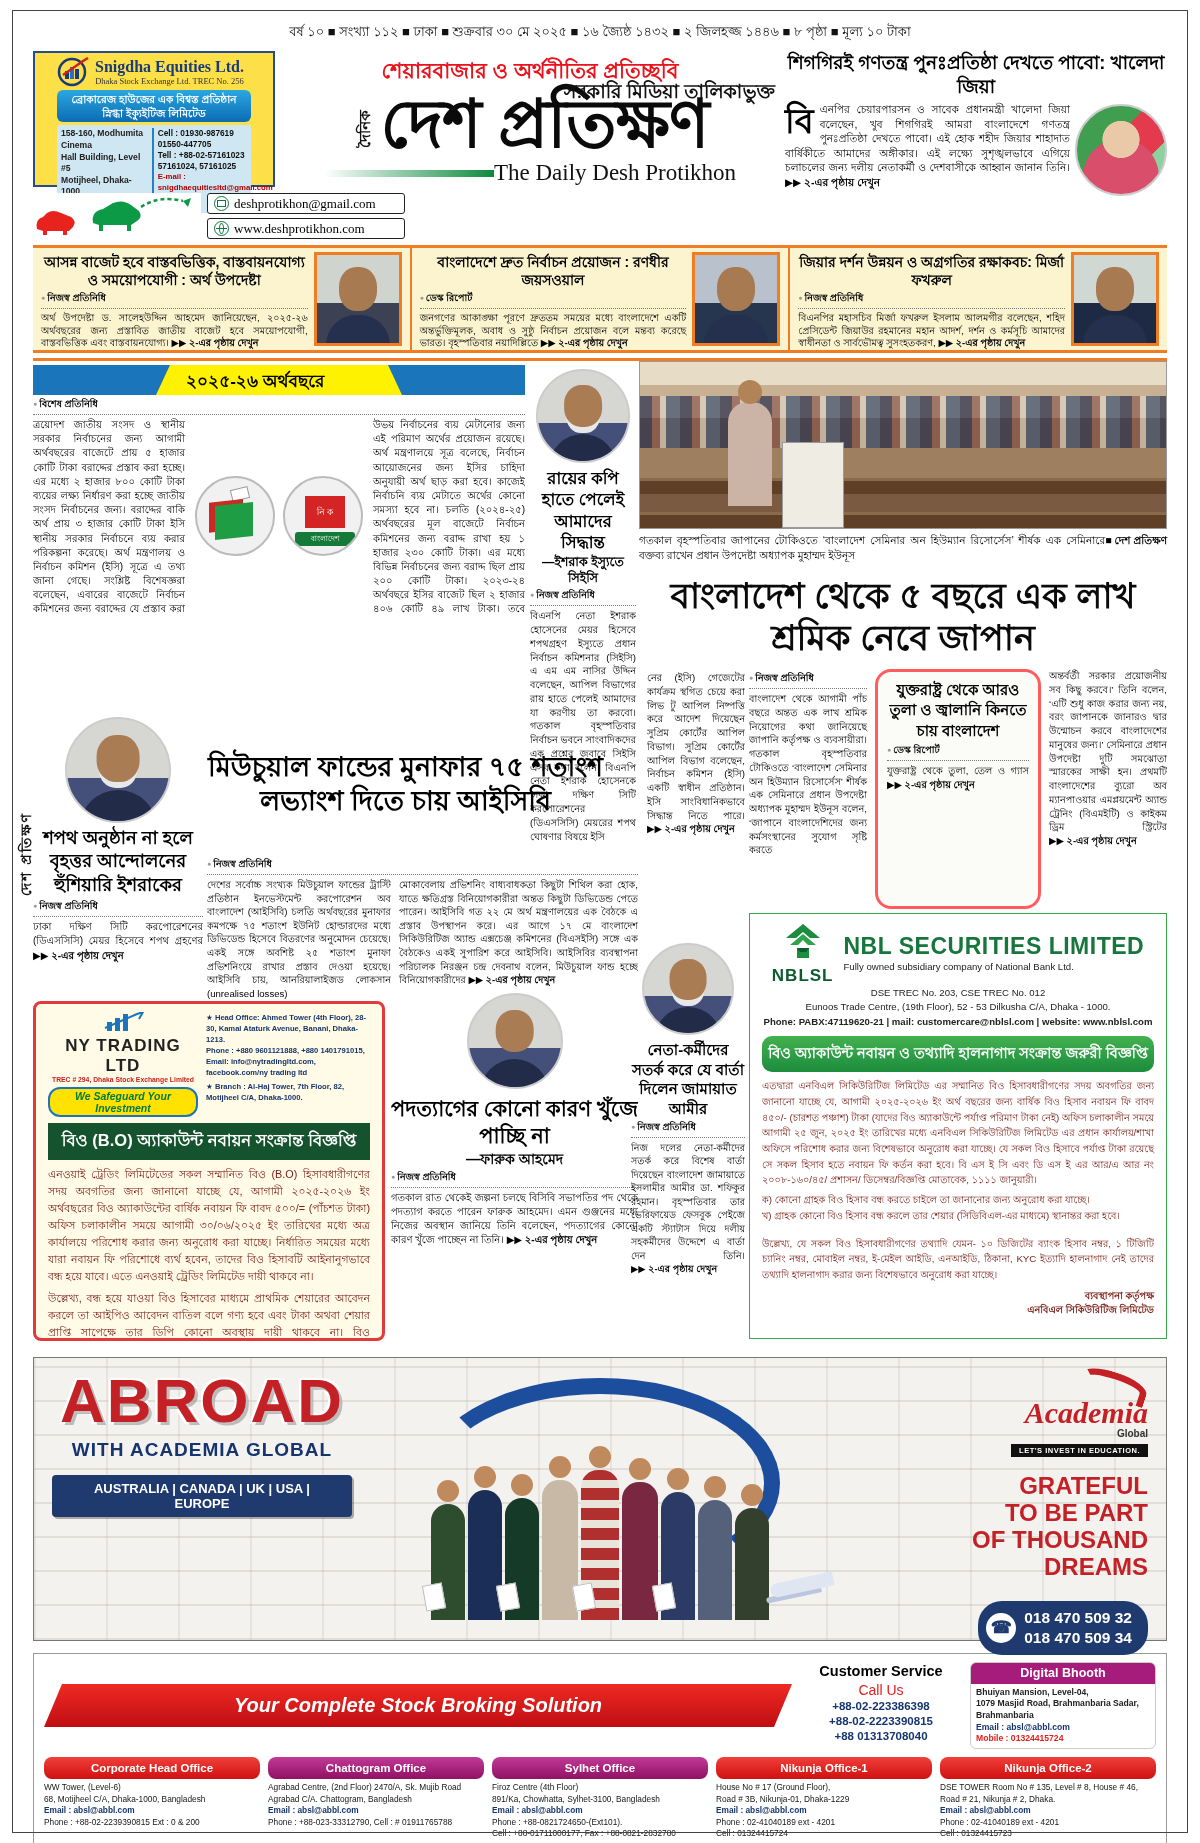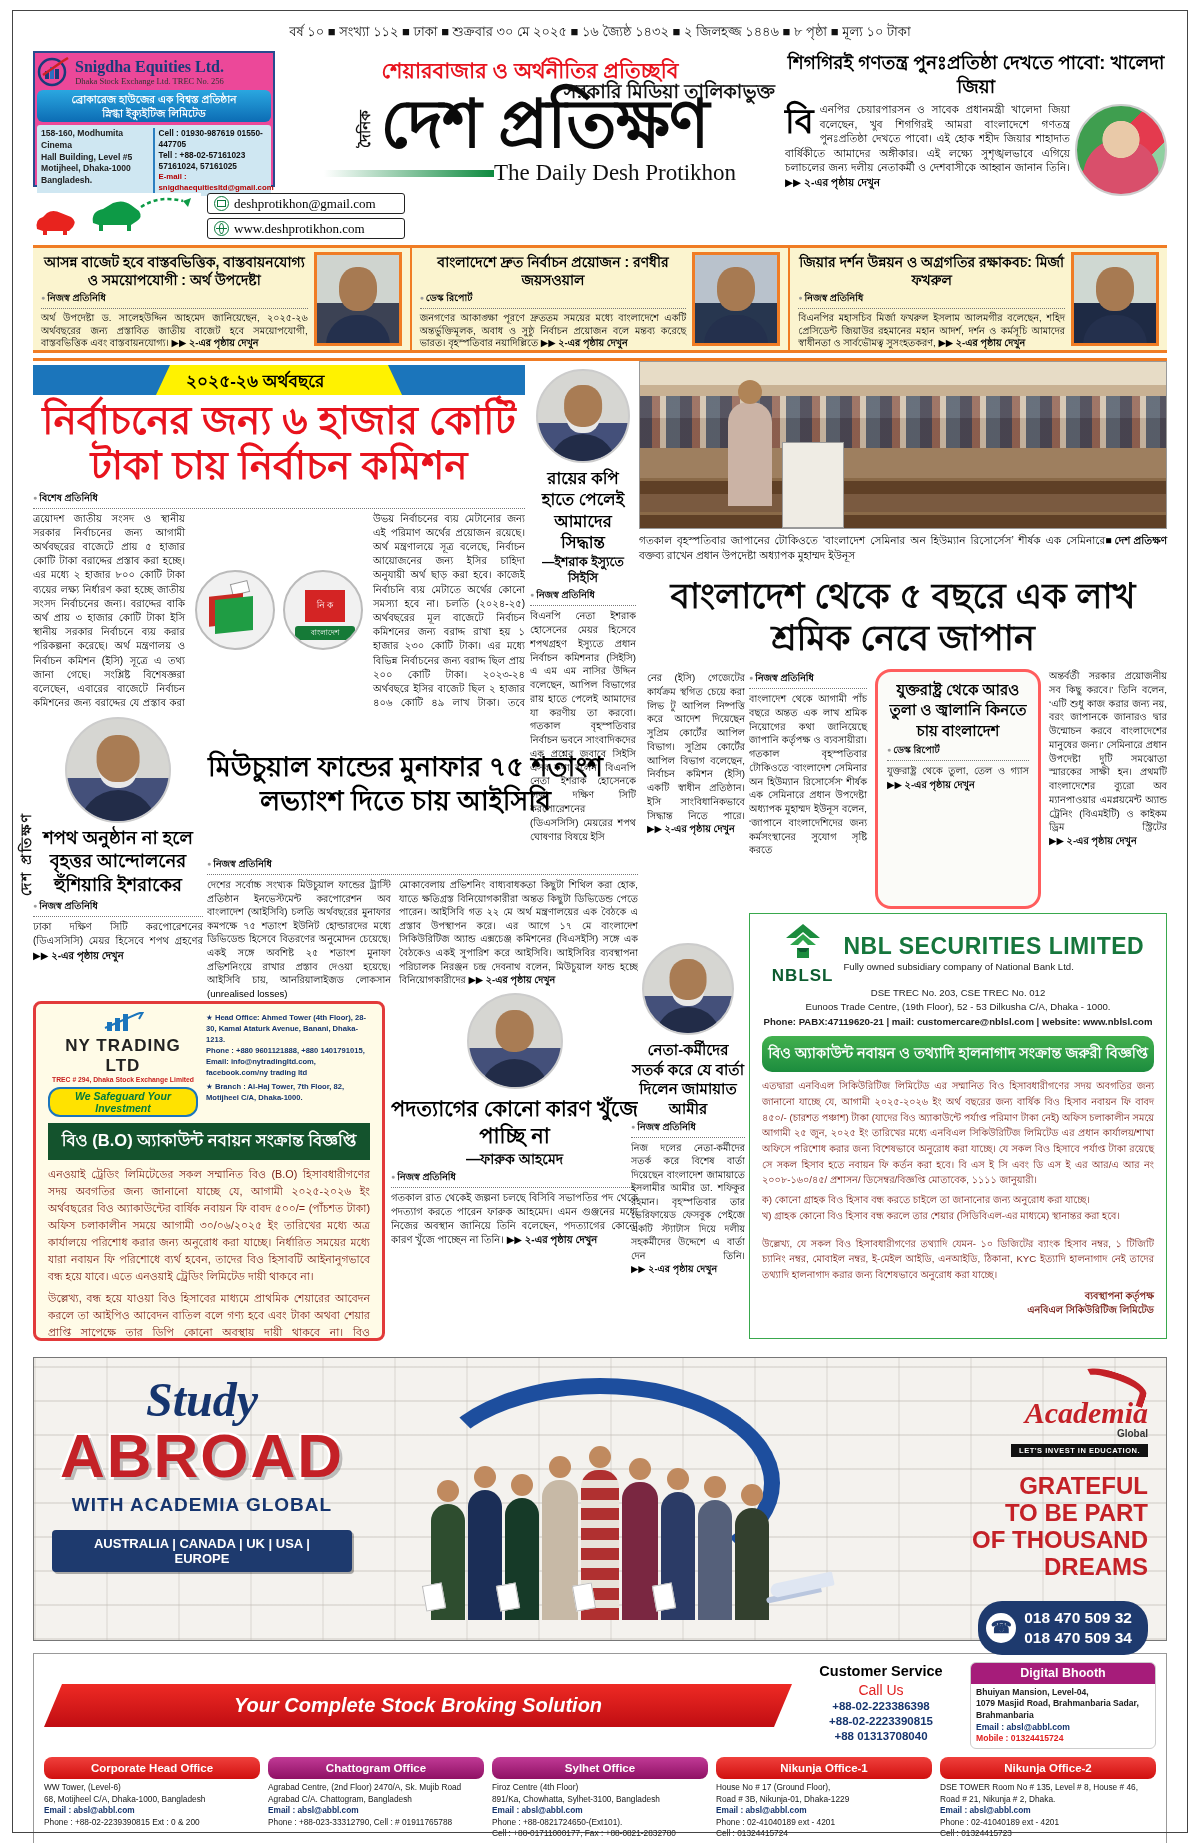--- a/index.html
+++ b/index.html
@@ -6,21 +6,21 @@
   html,body { font-family:"Liberation Sans",sans-serif; background:#e8e8e8; }
   .page { position:relative; width:1200px; height:1843px; margin:0 auto; background:#fff; overflow:hidden; }
   .frame { position:absolute; inset:10px 12px; border:1.5px solid #444; pointer-events:none; }
   .bn { font-family:"Liberation Sans","DejaVu Sans",sans-serif; }
 
   
   .dateline { margin-top:22px; text-align:center; font-size:13px; color:#111; }
 
   
   .header-row { display:flex; margin:8px 33px 0; gap:10px; height:136px; }
-  .snigdha { width:242px; border:2px solid #274b8f; background:#ec4899; padding:4px 2px; font-size:9px; }
+  .snigdha { width:242px; border:2px solid #274b8f; background:#fde047; padding:4px 22px; font-size:9px; }
   .snig-top { display:flex; align-items:center; gap:4px; }
   .snig-name { font-family:"Liberation Serif",serif; font-weight:bold; color:#1a3a7a; font-size:16px; }
   .snig-trec { font-family:"Liberation Serif",serif; font-size:8.5px; color:#333; text-align:center; }
   .snig-banner { background:linear-gradient(180deg,#2aa7e0,#0c6cb4); color:#fff; border-radius:6px; text-align:center; font-weight:bold; font-size:10.5px; padding:2px 2px; margin:3px 0; line-height:1.35; }
   .snig-cols { display:flex; gap:4px; background:#cfe7f2; padding:3px 4px; border-radius:3px; }
   .snig-col1 { width:52%; font-weight:bold; color:#222; font-size:8.6px; line-height:1.35; border-right:2px solid #2a7fc1; padding-right:3px;}
   .snig-col2 { width:48%; font-weight:bold; color:#111; font-size:8.3px; line-height:1.3; }
   .snig-email { color:#b30000; font-size:7.8px; font-weight:bold; margin-top:1px;}
   .masthead { flex:1; position:relative; text-align:center; }
   .m-tagline { color:#e8131d; font-weight:bold; font-size:21px; margin-top:4px; }
@@ -317,21 +317,20 @@
   </div>
 
   <div class="orange-rule"></div>
 
   <div class="mid bn">
 
     <div class="abs" style="left:0;top:4px;width:492px;height:352px;">
       <div class="kicker">
         <div class="kicker-label">২০২৫-২৬ অর্থবছরে বাজেট</div>
       </div>
-      <div class="lead-head">নির্বাচনের জন্য ৬ হাজার কোটি টাকা চায় নির্বাচন কমিশন</div>
       <div class="byline">বিশেষ প্রতিনিধি</div>
       <div class="rule"></div>
       <div class="lead-body">
         <div class="lead-col">ত্রয়োদশ জাতীয় সংসদ ও স্থানীয় সরকার নির্বাচনের জন্য আগামী অর্থবছরের বাজেটে প্রায় ৫ হাজার কোটি টাকা বরাদ্দের প্রস্তাব করা হচ্ছে। এর মধ্যে ২ হাজার ৮০০ কোটি টাকা ব্যয়ের লক্ষ্য নির্ধারণ করা হচ্ছে জাতীয় সংসদ নির্বাচনের জন্য। বরাদ্দের বাকি অর্থ প্রায় ৩ হাজার কোটি টাকা ইসি স্থানীয় সরকার নির্বাচনে ব্যয় করার পরিকল্পনা করেছে। অর্থ মন্ত্রণালয় ও নির্বাচন কমিশন (ইসি) সূত্রে এ তথ্য জানা গেছে। সংশ্লিষ্ট বিশেষজ্ঞরা বলেছেন, এবারের বাজেটে নির্বাচন কমিশনের জন্য বরাদ্দের যে প্রস্তাব করা হচ্ছে তা যুক্তিসংগত। কারণ জাতীয় ও স্থানীয়</div>
         <div class="ballots">
           <div class="ballot">
             <div class="slip"></div>
             <div class="cube"></div>
           </div>
           <div class="ballot">
@@ -499,21 +498,20 @@
       <div class="nbl-body" style="margin-top:12px;">উল্লেখ্য, যে সকল বিও হিসাবধারীগণের তথ্যাদি যেমন- ১০ ডিজিটের ব্যাংক হিসাব নম্বর, ১ টিজিটি চ্যানিং নম্বর, মোবাইল নম্বর, ই-মেইল আইডি, এনআইডি, ঠিকানা, KYC ইত্যাদি হালনাগাদ নেই তাদের তথ্যাদি হালনাগাদ করার জন্য বিশেষভাবে অনুরোধ করা যাচ্ছে।</div>
       <div class="nbl-sign">
         <div>ব্যবস্থাপনা কর্তৃপক্ষ</div>
         <div>এনবিএল সিকিউরিটিজ লিমিটেড</div>
       </div>
     </div>
   </div>
 
   <div class="study">
     <div class="st-left">
-      <div class="st-script">Study</div>
       <div class="st-abroad">ABROAD</div>
       <div class="st-with">WITH ACADEMIA GLOBAL</div>
       <div class="st-countries">AUSTRALIA | CANADA | UK | USA | EUROPE</div>
     </div>
     <div class="st-center">
       <div class="swoosh"></div>
       <div class="crowd">
         <div class="stu" style="width:34px;height:116px;background:#2e4d2f;">
             <div class="paper"></div>
           </div>

